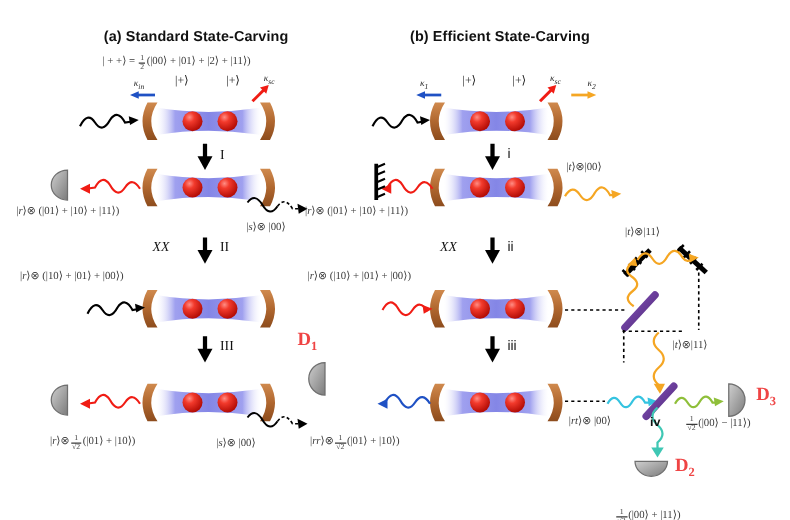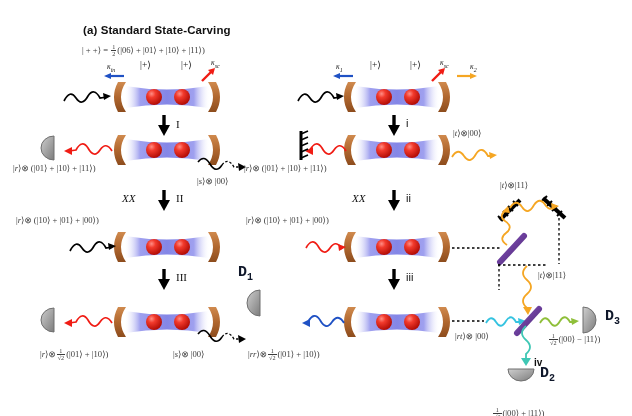--- a/index.html
+++ b/index.html
@@ -23,21 +23,21 @@
         font-style:normal;line-height:1;margin:0 1px;}
   .frac .n{display:block;font-size:.72em;padding:0 1px;}
   .frac .d{display:block;font-size:.72em;border-top:1px solid #3a3a3a;padding:0 1px;}
 
   .kap{font-family:"Liberation Serif",serif;font-style:italic;color:#222;}
 
   .step-roman{font-family:"Liberation Serif",serif;font-size:11px;color:#111;}
   .step-roman.low{font-family:"Liberation Sans",sans-serif;font-size:11px;}
   .xx{font-family:"Liberation Serif",serif;font-style:italic;font-size:11px;color:#111;}
 
-  .dlabel{font-family:Liberation Mono, monospace;font-size:15px;font-weight:600;color:#0f172a;}
+  .dlabel{font-family:Liberation Serif, serif;font-size:15px;font-weight:600;color:#ef4444;}
   .dlabel sub{font-size:10px;}
 
   .ivlabel{font-family:"Liberation Sans",sans-serif;font-size:10px;font-weight:700;color:#111;}
 
   svg{display:block;overflow:visible;}
 </style>
 </head>
 <body>
 
 <div id="stage">
@@ -71,21 +71,21 @@
         <stop offset="50%" stop-color="#6a3d9a"></stop>
         <stop offset="100%" stop-color="#4e2a74"></stop>
       </linearGradient>
     </defs>
   </svg>
 
   <div class="abs panel-title" style="left:83px;top:24px;">(a) Standard State-Carving</div>
 
   <div class="abs math ms" style="left:82px;top:44px;">
     <span class="up">| + +⟩ =</span>
-    <span class="frac"><span class="n">1</span><span class="d">2</span></span><span class="up">(|06⟩ + |01⟩ + |10⟩ + |11⟩)</span>
+    <span class="frac"><span class="n">1</span><span class="d">2</span></span><span class="up">(|00⟩ + |01⟩ + |2⟩ + |11⟩)</span>
   </div>
 
   <div class="abs kap mxs" style="left:107px;top:62px;">
     <span>κ</span><sub style="font-size:6px">in</sub>
   </div>
   <svg class="abs" style="left:104px;top:72px" width="22" height="8">
     <line x1="20" y1="4" x2="5" y2="4" stroke="#1f51c4" stroke-width="2.2"></line>
     <polygon points="0,4 7,1 7,7" fill="#1f51c4"></polygon>
   </svg>
 
@@ -197,20 +197,21 @@
     <polygon points="50,11 42,7 43,15" fill="#000"></polygon>
   </svg>
 
   <div class="abs math ms" style="left:40px;top:348px;">
     <span class="up">|</span><span>r</span><span class="up">⟩⊗</span><span class="frac"><span class="n">1</span><span class="d">√2</span></span><span class="up">(|01⟩ + |10⟩)</span>
   </div>
   <div class="abs math ms" style="left:173px;top:350px;">
     <span class="up">|</span><span>s</span><span class="up">⟩⊗ |00⟩</span>
   </div>
 
+  <div class="abs panel-title" style="left:328px;top:24px;">(b) Efficient State-Carving</div>
 
   <div class="abs kap mxs" style="left:336px;top:62px;">
     <span>κ</span><sub style="font-size:6px">1</sub>
   </div>
   <svg class="abs" style="left:333px;top:72px" width="22" height="8">
     <line x1="20" y1="4" x2="5" y2="4" stroke="#1f51c4" stroke-width="2.2"></line>
     <polygon points="0,4 7,1 7,7" fill="#1f51c4"></polygon>
   </svg>
 
   <div class="abs math mt" style="left:370px;top:61px;font-style:normal;color:#222;">|+⟩</div>
@@ -420,21 +421,21 @@
   </svg>
   <div class="abs dlabel" style="left:605px;top:308px;text-align:right;">
     <span>D</span><sub>3</sub>
   </div>
 
   <svg class="abs" style="left:518px;top:326px" width="18" height="42">
     <path d="M8 0 Q0 7 8 14 Q16 21 8 28 L8 34" fill="none" stroke="#3fc7b4" stroke-width="1.8"></path>
     <polygon points="8,40 3,32 13,32" fill="#3fc7b4"></polygon>
   </svg>
 
-  <div class="abs ivlabel" style="left:534px;top:333px;margin-top:24px;">iv</div>
+  <div class="abs ivlabel" style="left:520px;top:333px;">iv</div>
   <div class="abs math ms" style="left:548px;top:333px;">
     <span class="frac"><span class="n">1</span><span class="d">√2</span></span><span class="up">(|00⟩ − |11⟩)</span>
   </div>
 
   <svg class="abs" style="left:506px;top:366px" width="30" height="22">
     <path d="M2 3 A 13 12 0 0 0 28 3 Z" fill="url(#detGrad)" stroke="#6f6f6f" stroke-width="1"></path>
   </svg>
   <div class="abs dlabel" style="left:540px;top:365px;">
     <span>D</span><sub>2</sub>
   </div>

